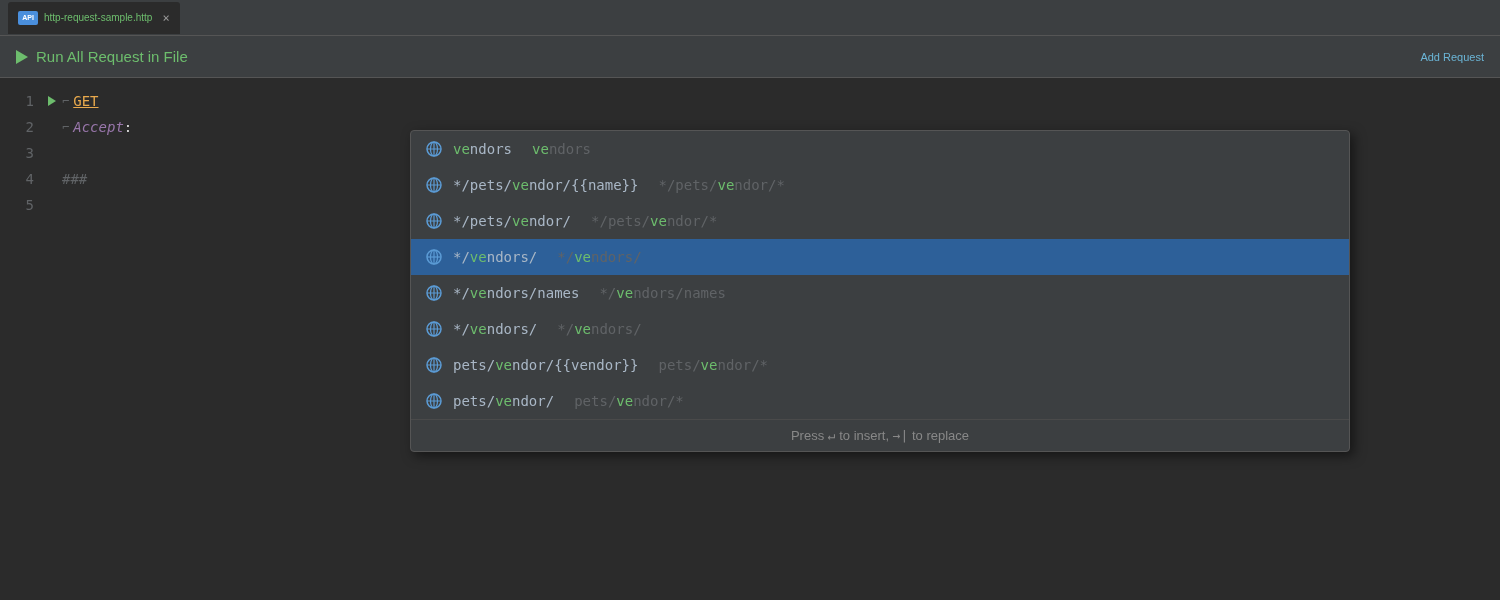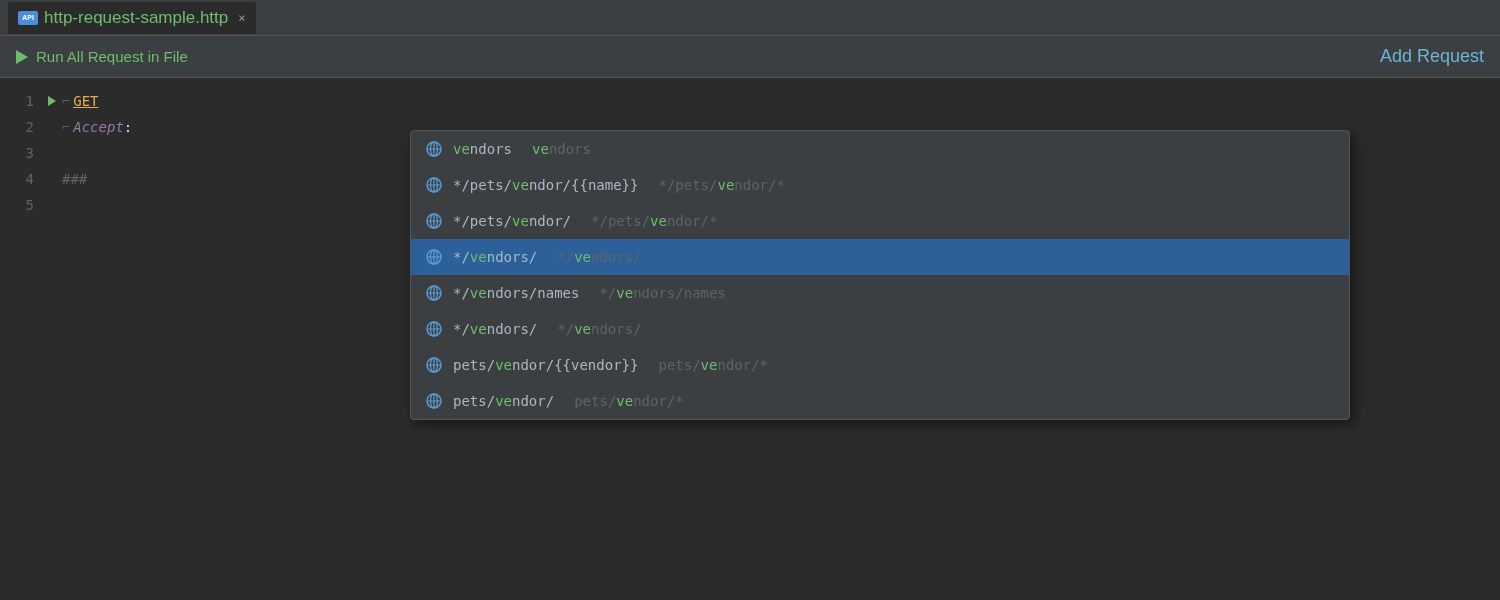--- a/index.html
+++ b/index.html
@@ -43,21 +43,21 @@
       justify-content: center;
       font-size: 7px;
       font-weight: bold;
       color: white;
       font-family: sans-serif;
       flex-shrink: 0;
     }
 
     .tab-label {
       color: #6dbd6d;
-      font-size: 17px;
+      font-size: 10px;
       font-family: sans-serif;
     }
 
     .tab-close {
       color: #999;
       font-size: 12px;
       margin-left: 4px;
       cursor: pointer;
     }
 
@@ -88,21 +88,21 @@
     .run-icon {
       width: 0;
       height: 0;
       border-top: 7px solid transparent;
       border-bottom: 7px solid transparent;
       border-left: 12px solid #6dbd6d;
     }
 
     .add-request-btn {
       color: #6bb5d6;
-      font-size: 18px;
+      font-size: 11px;
       font-family: sans-serif;
       cursor: pointer;
       background: none;
       border: none;
     }
 
     
     .editor {
       display: flex;
       background: #2b2b2b;
@@ -439,15 +439,22 @@
           </svg>
         </span>
         <span class="ac-main">
           <span>pets/</span><span class="highlight">ve</span><span>ndor/</span>
         </span>
         <span class="ac-secondary">
           <span>pets/</span><span class="highlight">ve</span><span>ndor/*</span>
         </span>
       </div>
 
+      <div class="ac-footer">
+        <span>Press </span>
+        <span class="key-hint">↵</span>
+        <span> to insert, </span>
+        <span class="key-hint">→|</span>
+        <span> to replace</span>
+      </div>
     </div>
   </div>
 </div>
 
 </body></html>

